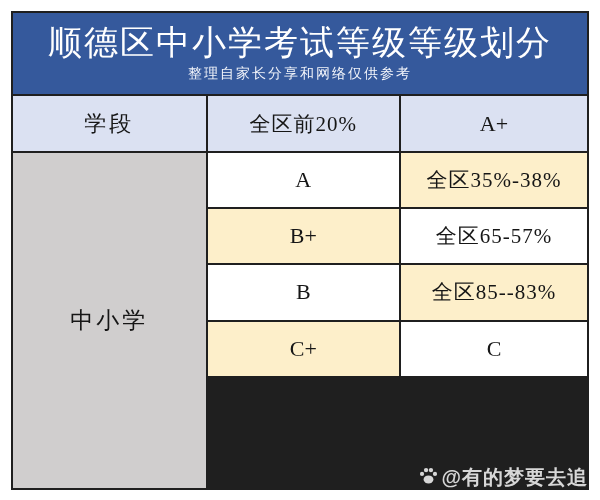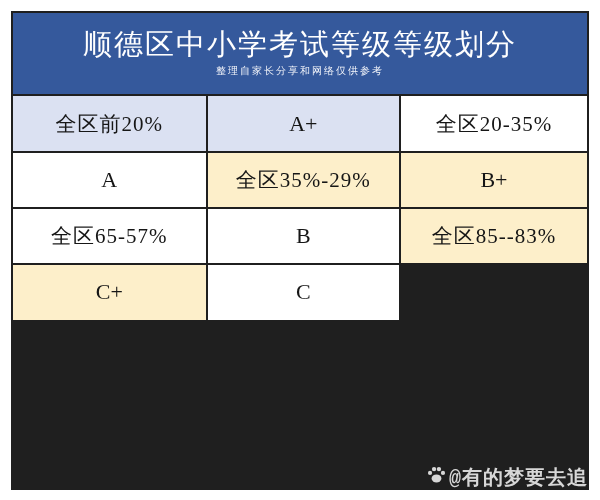--- a/index.html
+++ b/index.html
@@ -15,25 +15,25 @@
   }
 
   .banner {
     height: 83px; flex: 0 0 83px;
     background: #35599c;
     border-bottom: 2px solid #1f1f1f;
     display: flex; flex-direction: column; align-items: center; justify-content: center;
     gap: 4px;
   }
   .banner-title {
-    color: #ffffff; font-size: 29px; letter-spacing: 2px; font-weight: 500;
+    color: #ffffff; font-size: 34px; letter-spacing: 2px; font-weight: 500;
     line-height: 1.1;
   }
   .banner-subtitle {
-    color: #f2f4fa; font-size: 10px; letter-spacing: 2px; font-weight: 500;
+    color: #f2f4fa; font-size: 14px; letter-spacing: 2px; font-weight: 500;
   }
 
   .grid {
     flex: 1 1 auto;
     display: grid;
     grid-template-columns: 33.55% 33.35% 1fr;
     grid-template-rows: 55px repeat(6, 1fr);
     gap: 2px;
     background: #1f1f1f; 
   }
@@ -50,47 +50,48 @@
     background: #d0cece; font-size: 23px; letter-spacing: 3px;
   }
   .cell.bg-blue   { background: #dbe1f2; }
   .cell.bg-yellow { background: #fdefca; }
   .cell.grade { font-size: 22px; letter-spacing: 0; }
 
   .watermark {
     position: absolute; right: 12px; bottom: 9px;
     display: flex; align-items: center; gap: 2px;
     color: #d7d7d7; font-size: 20px; font-weight: 700; letter-spacing: 1px;
-    font-family: Liberation Mono, monospace;
+    font-family: Liberation Sans, sans-serif;
     pointer-events: none; white-space: nowrap;
   }
   .watermark svg { width: 21px; height: 21px; fill: #d7d7d7; }
 </style>
 </head>
 <body>
 
 <div class="canvas">
   <div class="frame">
 
     <div class="banner">
       <div class="banner-title">顺德区中小学考试等级等级划分</div>
       <div class="banner-subtitle">整理自家长分享和网络仅供参考</div>
     </div>
 
     <div class="grid">
 
+      <div class="cell head">学段</div>
 
+      <div class="cell stage">中小学</div>
 
       <div class="cell bg-blue">全区前20%</div>
       <div class="cell bg-blue grade">A+</div>
 
-      <div class="cell">全区20-35%</div>
       <div class="cell grade">A</div>
 
-      <div class="cell bg-yellow">全区35%-29%</div>
+      <div class="cell bg-yellow">全区35%-38%</div>
       <div class="cell bg-yellow grade">B+</div>
 
       <div class="cell">全区65-57%</div>
       <div class="cell grade">B</div>
 
       <div class="cell bg-yellow">全区85--83%</div>
       <div class="cell bg-yellow grade">C+</div>
 
       <div class="cell grade">C</div>
     </div>

